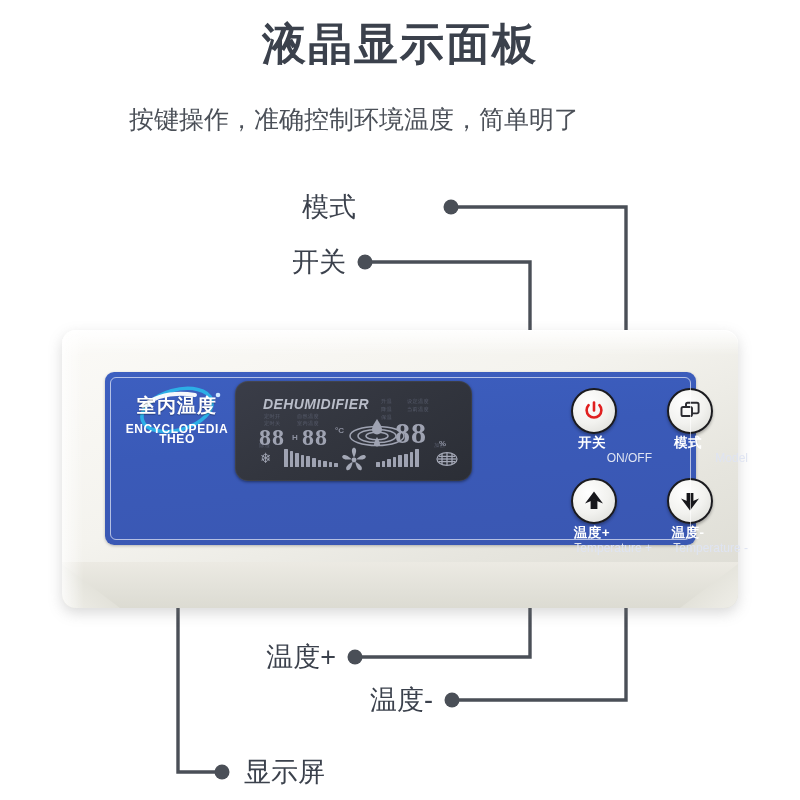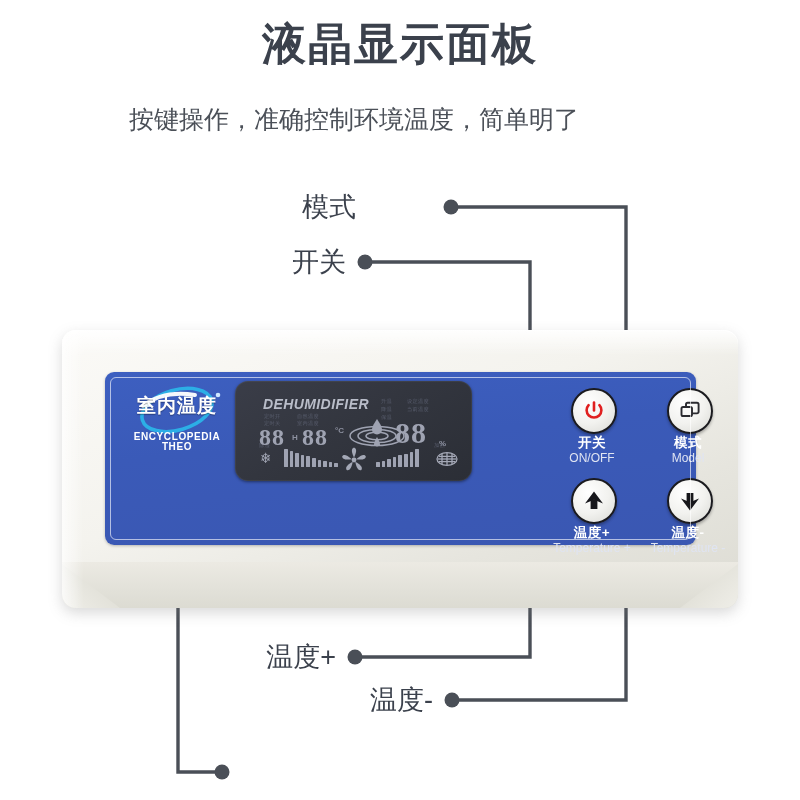--- a/index.html
+++ b/index.html
@@ -89,22 +89,22 @@
   
   .logo{position:absolute;left:18px;top:14px;width:108px;height:48px;}
   .logo .swoosh{position:absolute;left:0;top:0;}
   .logo-cn{
     position:absolute;left:5px;top:9px;width:98px;text-align:center;
     font-size:19px;line-height:22px;font-weight:bold;color:#ffffff;
     letter-spacing:1px;
     text-shadow:0 1px 1px rgba(0,0,0,.35);
   }
   .logo-en{
-    position:absolute;left:0;top:46px;width:108px;text-align:center;
-    font-size:10px;line-height:10px;color:#ffffff;letter-spacing:.6px;
+    position:absolute;left:0;top:38px;width:108px;text-align:center;
+    font-size:12px;line-height:10px;color:#ffffff;letter-spacing:.6px;
     font-weight:bold;
   }
 
   
   .lcd{
     position:absolute;left:130px;top:9px;width:237px;height:100px;
     background:linear-gradient(150deg,#3a3d48 0%,#33363f 45%,#2b2e36 100%);
     border-radius:13px;
     box-shadow:0 1px 3px rgba(0,0,0,.45), 0 0 0 1px rgba(255,255,255,.05) inset;
   }
@@ -145,21 +145,21 @@
   
   .btn{
     position:absolute;width:42px;height:42px;border-radius:50%;
     background:radial-gradient(circle at 36% 30%,#ffffff 0%,#f2f2ef 52%,#d9d9d4 100%);
     border:2.4px solid #1b1b1f;
     box-shadow:0 2px 3px rgba(0,0,0,.3);
     display:flex;align-items:center;justify-content:center;
   }
   .btn-cap{position:absolute;width:120px;text-align:center;}
   .btn-cap .cn{font-size:13.5px;line-height:16px;color:#ffffff;font-weight:bold;letter-spacing:.5px;}
-  .btn-cap .en{font-size:12px;line-height:15px;color:#dfe4f2;}
+  .btn-cap .en{font-size:12px;line-height:15px;color:#dfe4f2;text-align:right;}
 </style>
 </head>
 <body>
 
 <div id="stage">
 
   <div class="title">液晶显示面板</div>
   <div class="subtitle">按键操作，准确控制环境温度，简单明了</div>
 
   <svg id="lines" viewBox="0 0 800 800">
@@ -181,20 +181,21 @@
       <circle cx="355" cy="657" r="7.5"></circle>
       <circle cx="452" cy="700" r="7.5"></circle>
       <circle cx="222" cy="772" r="7.5"></circle>
     </g>
   </svg>
 
   <div class="callout" style="left:356px;top:191px;transform:translateX(-100%);">模式</div>
   <div class="callout" style="left:346px;top:246px;transform:translateX(-100%);">开关</div>
   <div class="callout" style="left:336px;top:641px;transform:translateX(-100%);">温度+</div>
   <div class="callout" style="left:433px;top:684px;transform:translateX(-100%);">温度-</div>
+  <div class="callout" style="left:244px;top:756px;">显示屏</div>
 
   <div class="bezel">
     <div class="bezel-band"></div>
     <div class="bevel-bl"></div>
     <div class="bevel-br"></div>
     <div class="bezel-inner-shade"></div>
 
     <div class="faceplate">
 
       <div class="logo">

